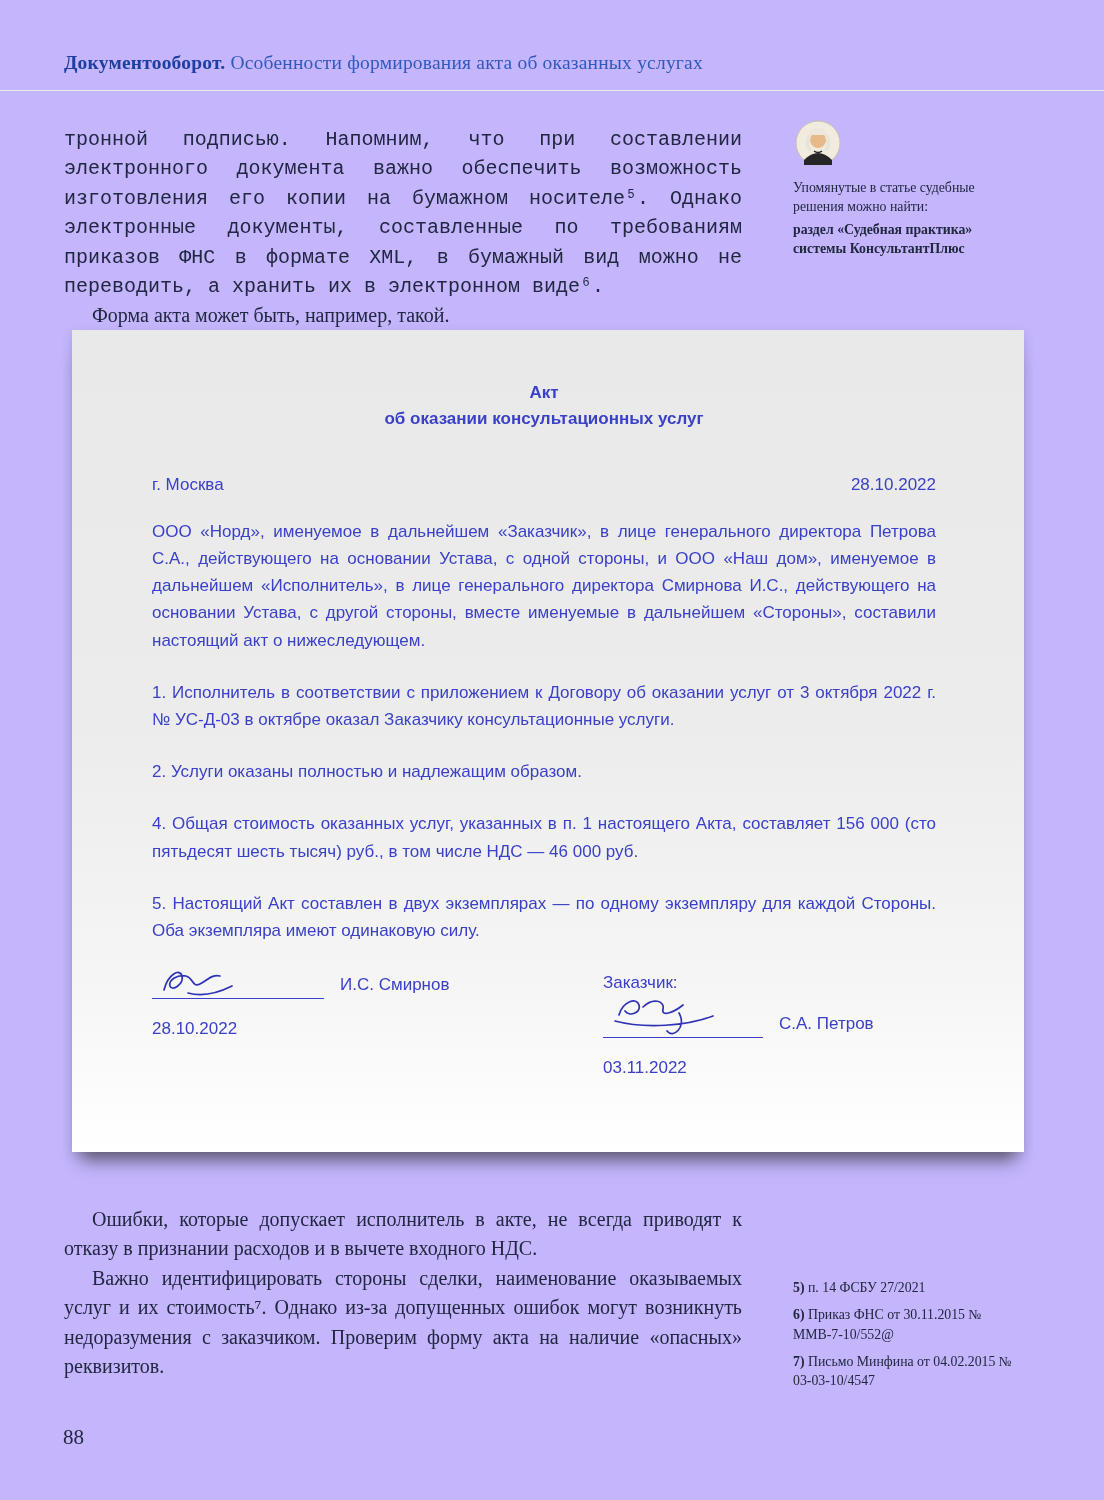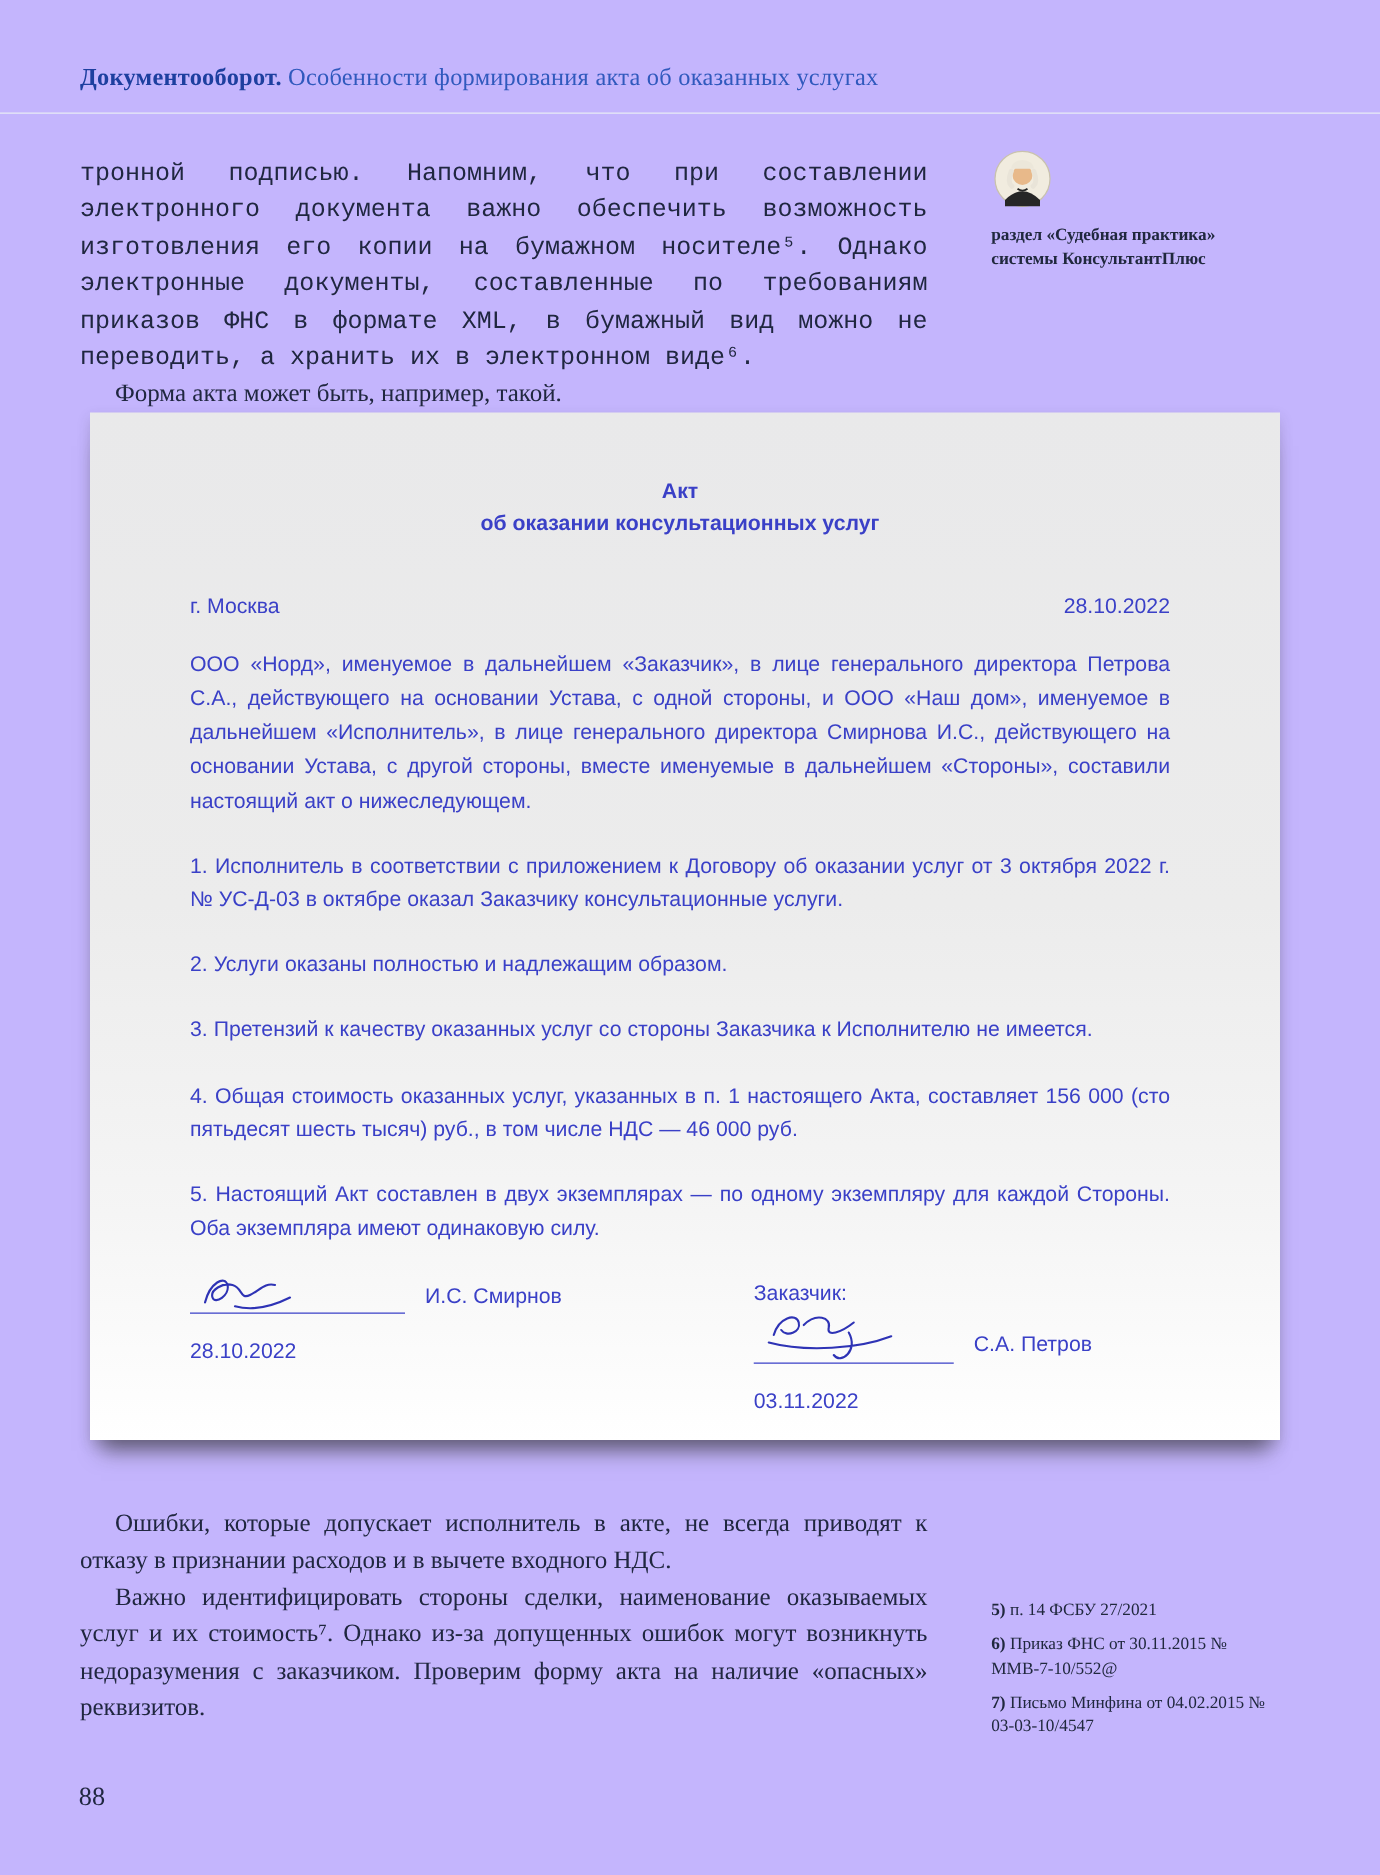--- a/index.html
+++ b/index.html
@@ -79,38 +79,38 @@
       <svg width="46" height="46" viewBox="0 0 46 46">
         <circle cx="23" cy="23" r="22" fill="#f1ecdf" stroke="#c9c2ad" stroke-width="1"></circle>
         <path d="M9 40 Q23 26 37 40 L37 45 L9 45 Z" fill="#262626"></path>
         <circle cx="23" cy="20" r="8" fill="#e8b98a"></circle>
         <path d="M14 17 q-3.5 9 .5 12" stroke="#e9e4d8" stroke-width="4" fill="none" stroke-linecap="round"></path>
         <path d="M32 17 q3.5 9 -.5 12" stroke="#e9e4d8" stroke-width="4" fill="none" stroke-linecap="round"></path>
         <path d="M14 15 a9 7 0 0 1 18 0 Z" fill="#ece7da"></path>
         <path d="M19 31 q4 3 8 0" stroke="#262626" stroke-width="1.4" fill="none"></path>
       </svg>
     </div>
+    <p class="side-note">Упомянутые в статье судебные решения можно найти:</p>
     <p class="side-link">раздел «Судебная практика» системы КонсультантПлюс</p>
   </div>
 
   <div class="card">
     <div class="act-title">
       <div>Акт</div>
       <div>об оказании консультационных услуг</div>
     </div>
 
     <div class="act-meta">
       <span>г. Москва</span>
       <span>28.10.2022</span>
     </div>
 
     <p class="act-p">ООО «Норд», именуемое в дальнейшем «Заказчик», в лице генерального директора Петрова С.А., действующего на основании Устава, с одной стороны, и ООО «Наш дом», именуемое в дальнейшем «Исполнитель», в лице генерального директора Смирнова И.С., действующего на основании Устава, с другой стороны, вместе именуемые в дальнейшем «Стороны», составили настоящий акт о нижеследующем.</p>
     <p class="act-p">1. Исполнитель в соответствии с приложением к Договору об оказании услуг от 3 октября 2022 г. № УС-Д-03 в октябре оказал Заказчику консультационные услуги.</p>
     <p class="act-p">2. Услуги оказаны полностью и надлежащим образом.</p>
-    <p class="act-p">3. Претензий к качеству оказанных услуг со стороны Заказчика к Исполнителю не имеется.</p>
     <p class="act-p">4. Общая стоимость оказанных услуг, указанных в п. 1 настоящего Акта, составляет 156 000 (сто пятьдесят шесть тысяч) руб., в том числе НДС — 46 000 руб.</p>
     <p class="act-p">5. Настоящий Акт составлен в двух экземплярах — по одному экземпляру для каждой Стороны. Оба экземпляра имеют одинаковую силу.</p>
 
     <div class="sig-grid">
       <div class="sig-col">
         <div class="sig-row">
           <span class="sig-line">
             <svg width="110" height="40" viewBox="0 0 110 40">
               <path d="M8 28 C 12 12, 24 6, 26 14 C 28 22, 16 30, 14 24 C 12 18, 22 12, 30 14 C 38 16, 36 26, 44 22 C 52 18, 56 12, 64 14 M 32 31 C 47 35, 62 31, 76 24" fill="none" stroke="#2e33b5" stroke-width="1.7" stroke-linecap="round"></path>
             </svg>

